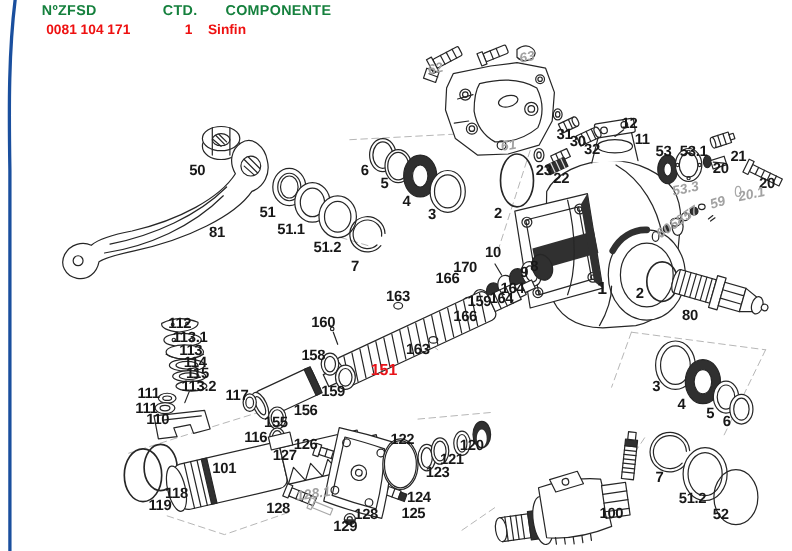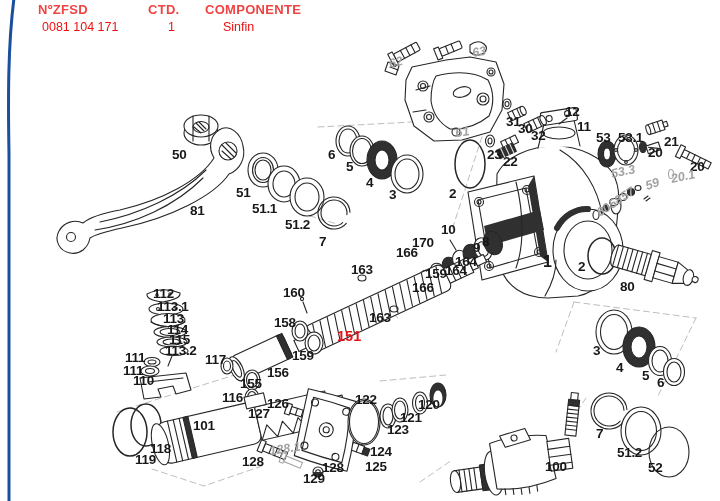--- a/index.html
+++ b/index.html
@@ -1,23 +1,23 @@
 <!DOCTYPE html>
 <html><head>
 <meta charset="utf-8">
 <style>
   html,body{margin:0;padding:0;}
   body{
     width:720px;height:501px;background:#ffffff;overflow:hidden;position:relative;
     font-family:"Liberation Sans",sans-serif;
   }
-  .hdr-cell{position:absolute;top:2px;font-size:13px;font-weight:bold;color:#ef4444;letter-spacing:.3px;}
-  .row-cell{position:absolute;top:20px;font-size:12.5px;font-weight:normal;color:#ee1111;}
+  .hdr-cell{position:absolute;top:2px;font-size:13px;font-weight:bold;color:#15803d;letter-spacing:.3px;}
+  .row-cell{position:absolute;top:20px;font-size:12.5px;font-weight:bold;color:#ee1111;}
   #c1h{left:38px;} #c2h{left:148px;} #c3h{left:205px;}
-  #c1v{left:42px;} #c2v{left:168px;} #c3v{left:223px;}
+  #c1v{left:42px;} #c2v{left:168px;} #c3v{left:189px;}
   svg{position:absolute;left:0;top:0;}
   .art{stroke:#262626;stroke-width:1.1;fill:none;stroke-linejoin:round;stroke-linecap:round;}
   .fw{fill:#ffffff;}
   .dk{fill:#303030;stroke:none;}
   .dkl{fill:#303030;stroke:#262626;}
   .dash{stroke:#b5b5b5;stroke-dasharray:6 4;stroke-width:.9;fill:none;}
   .ghost{stroke:#a8a8a8;}
   .lbl-k{font-family:"Liberation Sans",sans-serif;font-size:13.5px;font-weight:700;fill:#181818;letter-spacing:-.3px;}
   .lbl-b{font-family:"Liberation Sans",sans-serif;font-size:16px;font-weight:700;fill:#181818;}
   .lbl-g{font-family:"Liberation Sans",sans-serif;font-size:12.5px;font-weight:700;font-style:italic;fill:#a2a2a2;}

